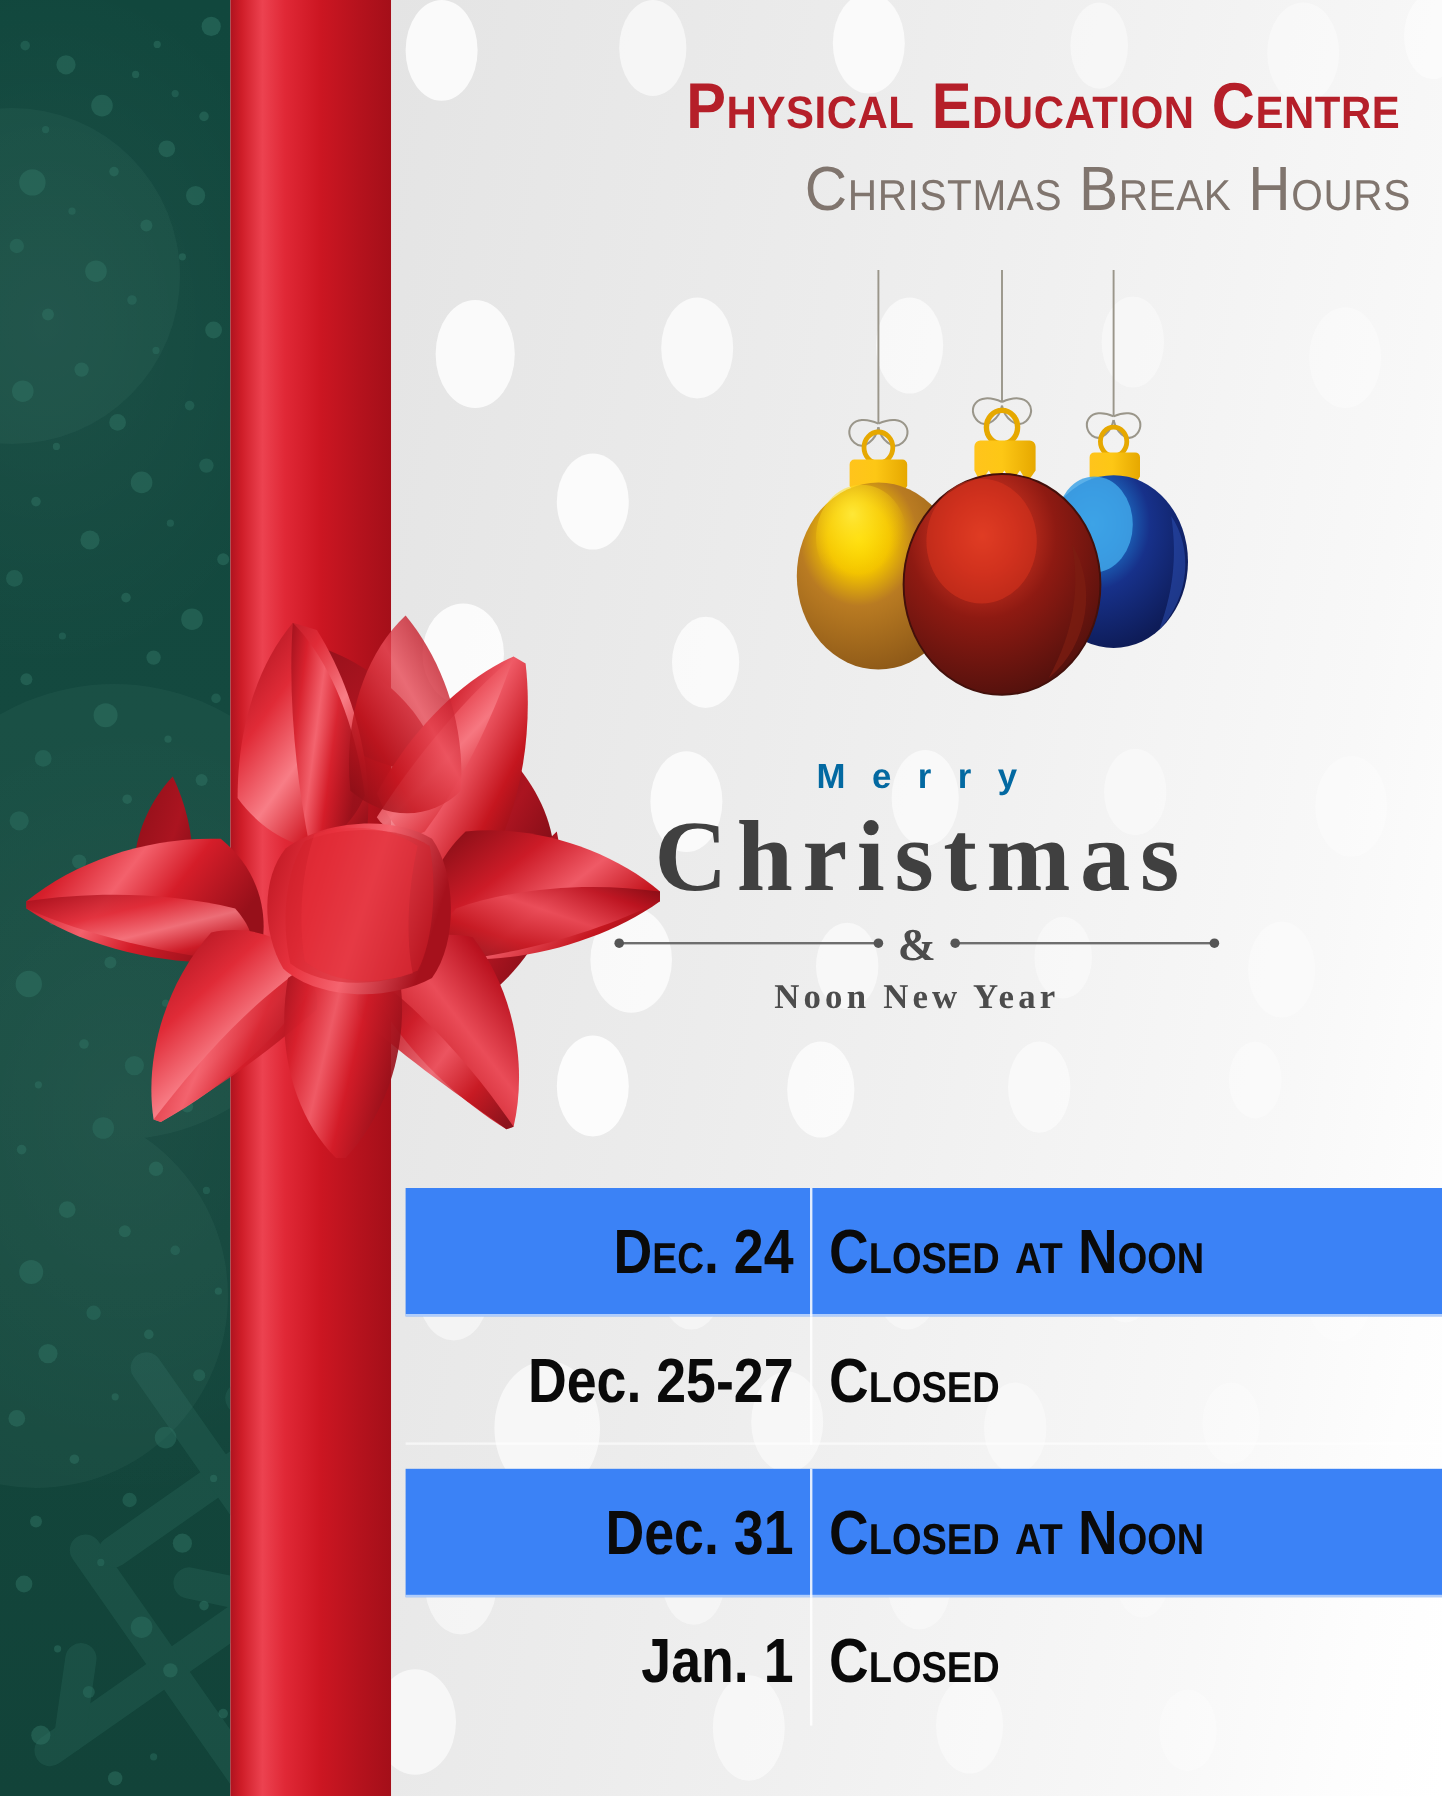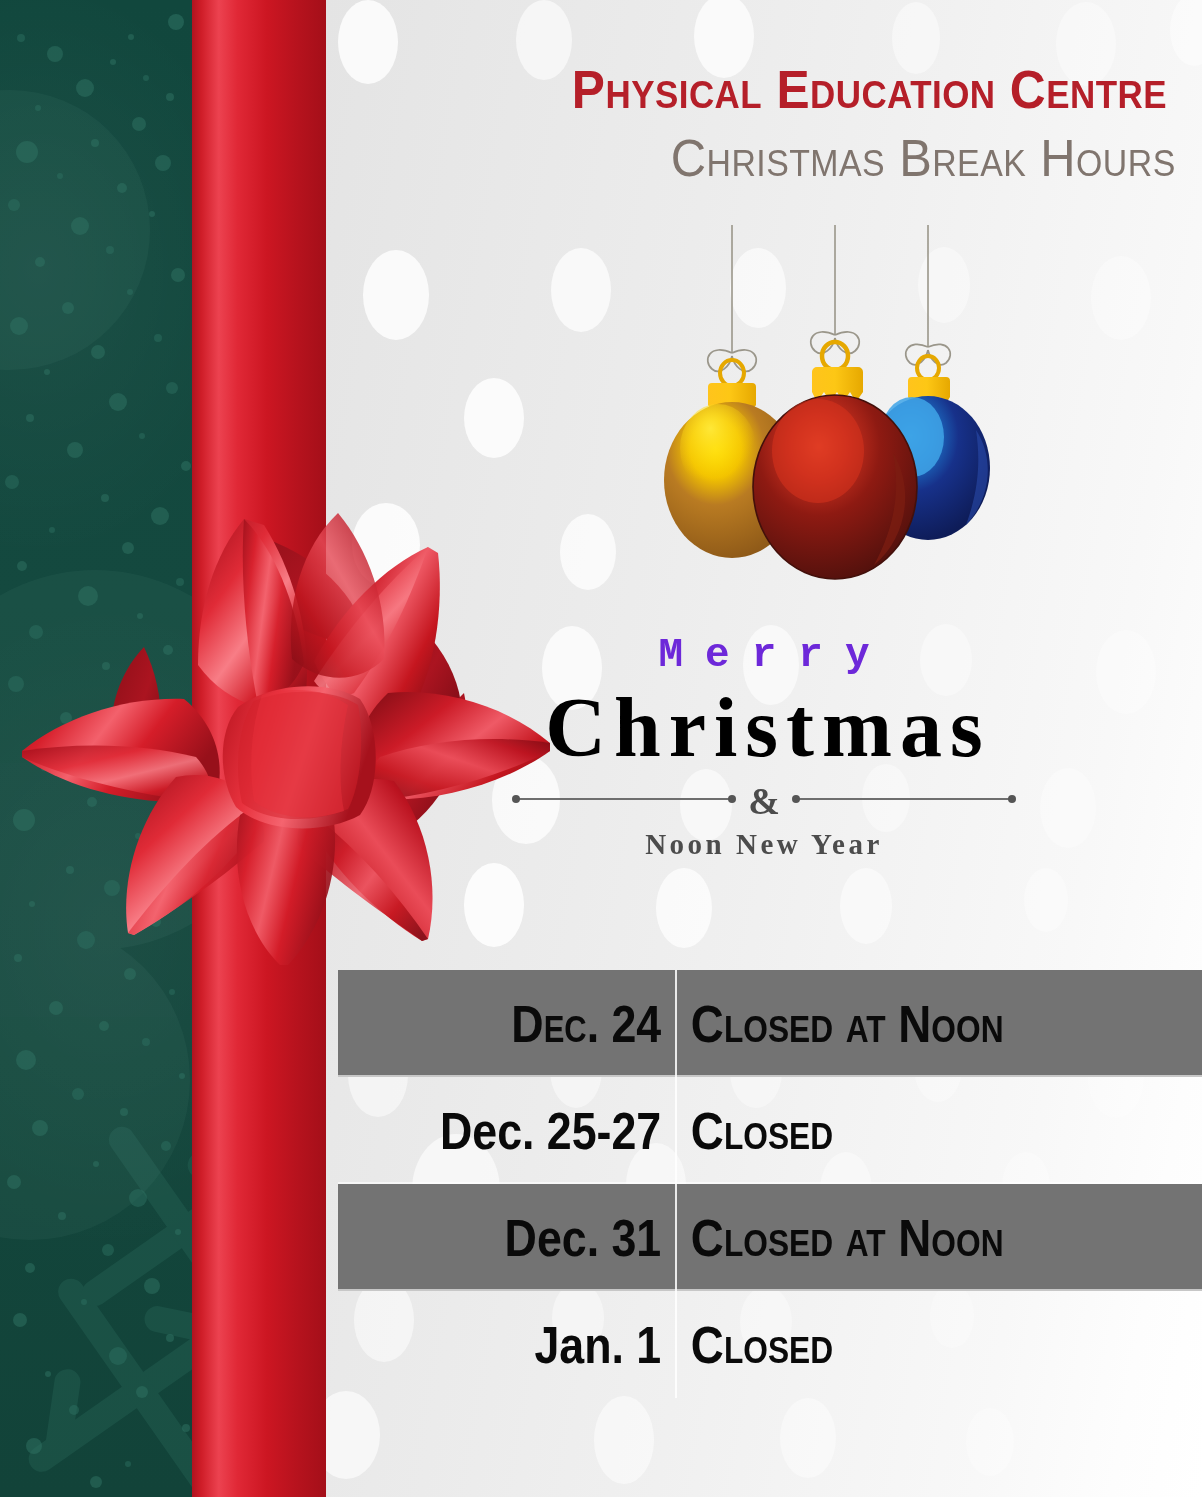--- a/index.html
+++ b/index.html
@@ -64,29 +64,29 @@
     transform:scaleX(.94); transform-origin:center;
     white-space:nowrap;
   }
 
   
   .ornaments { position:absolute; left:650px; top:225px; width:370px; height:370px; }
 
   
   .xmas { position:absolute; left:326px; top:632px; width:876px; text-align:center; }
   .xmas .merry {
-    font-family:Liberation Mono, monospace;
-    font-weight:700; font-size:41px;
-    letter-spacing:22px; color:#6d28d9;
+    font-family:Liberation Sans, sans-serif;
+    font-weight:700; font-size:29px;
+    letter-spacing:22px; color:#0369a1;
     padding-left:22px;
   }
   .xmas .christmas {
     font-family:"Liberation Serif", serif;
     font-weight:700; font-size:84px;
-    letter-spacing:8px; color:#000000;
+    letter-spacing:8px; color:#404040;
     margin-top:6px; padding-left:8px;
     line-height:1.05;
   }
   .xmas .amp-row {
     display:flex; align-items:center; justify-content:center;
     gap:14px; margin-top:8px;
   }
   .amp-line { position:relative; height:2px; width:220px; background:#6e6e6e; }
   .amp-line::before, .amp-line::after {
     content:""; position:absolute; top:-3px; width:8px; height:8px;
@@ -106,21 +106,21 @@
     margin-top:10px;
   }
 
   
   .schedule { position:absolute; left:338px; top:970px; width:864px; }
   .srow {
     position:relative;
     display:flex; align-items:center;
     height:107px;
   }
-  .srow.hl { background:#737373; }
+  .srow.hl { background:#3b82f6;margin-top:20px; }
   .srow .divider {
     position:absolute; left:337px; top:0; width:2px; height:100%;
     background:rgba(255,255,255,.85);
   }
   .srow .hsep {
     position:absolute; left:0; bottom:0; width:100%; height:2px;
     background:rgba(255,255,255,.6);
   }
   .scell-date {
     width:337px; text-align:right; padding-right:16px;

